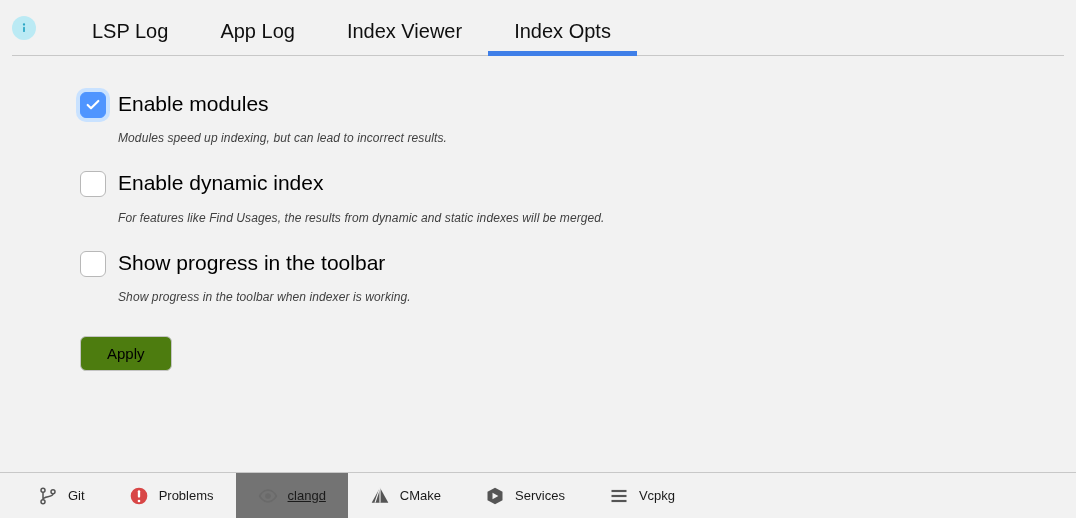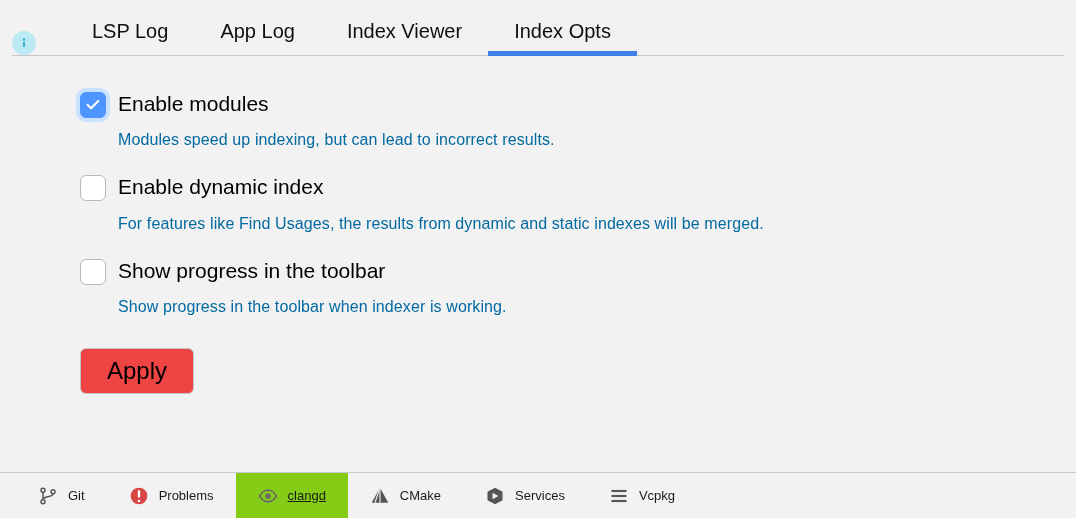--- a/index.html
+++ b/index.html
@@ -14,21 +14,21 @@
   }
   .page {
     width: 1076px; height: 518px;
     display: flex; flex-direction: column;
     position: relative;
   }
 
   
   .tabbar {
     display: flex;
-    align-items: flex-end;
+    align-items: flex-start;
     padding: 10px 0 0 12px;
     gap: 0;
   }
   .info-icon {
     width: 24px; height: 24px;
     border-radius: 50%;
     background: #bbeaf4;
     margin-right: 30px;
     margin-top: 6px;
     display: flex; align-items: center; justify-content: center;
@@ -78,27 +78,27 @@
   }
   .chk.checked {
     background: #4f95ff;
     border-color: #4f95ff;
     box-shadow: 0 0 0 4px #c9e2ff;
   }
   .chk.checked svg { display: block; }
   .chk svg { display: none; width: 16px; height: 16px; }
   .opt-text { display: flex; flex-direction: column; }
   .opt-label { font-size: 21px; color: #000; line-height: 1.3; }
-  .opt-desc  { font-size: 16px; color: #0369a1; margin-top: 14px; letter-spacing: 0.1px; }
+  .opt-desc  { font-size: 12px; color: #404040; margin-top: 14px; letter-spacing: 0.1px; font-style: italic; }
 
   .apply-btn {
     margin: 8px 0 13px 20px;
     padding: 8px 26px;
-    font-size: 24px;
-    background: #ef4444;
+    font-size: 15px;
+    background: #4d7c0f;
     border: 1px solid #c4c4c4;
     border-radius: 6px;
     cursor: pointer;
   }
 
   
   .bottombar {
     height: 46px;
     border-top: 1px solid #c8c8c8;
     display: flex;
@@ -108,21 +108,21 @@
   .bitem {
     display: flex;
     align-items: center;
     gap: 10px;
     padding: 0 22px;
     font-size: 13px;
     color: #1a1a1a;
     cursor: pointer;
     white-space: nowrap;
   }
-  .bitem.active { background: #84cc16; text-decoration: underline; }
+  .bitem.active { background: #737373; text-decoration: underline; }
   .bitem .icn { width: 20px; height: 20px; display: flex; align-items: center; justify-content: center; }
 
   
   .clr-red   { color: #d84646; fill: #d84646; }
   .clr-dark  { color: #555; fill: #555; }
   .clr-mid   { color: #6a6a6a; fill: #6a6a6a; }
 </style>
 </head>
 <body>
 

